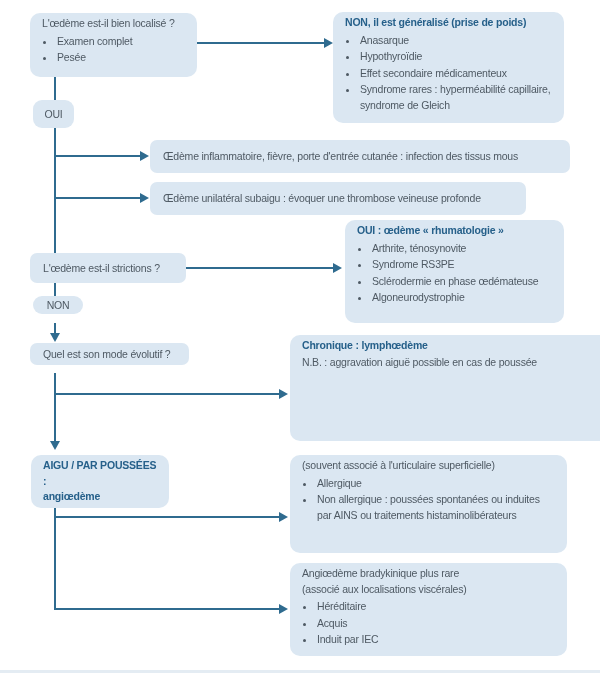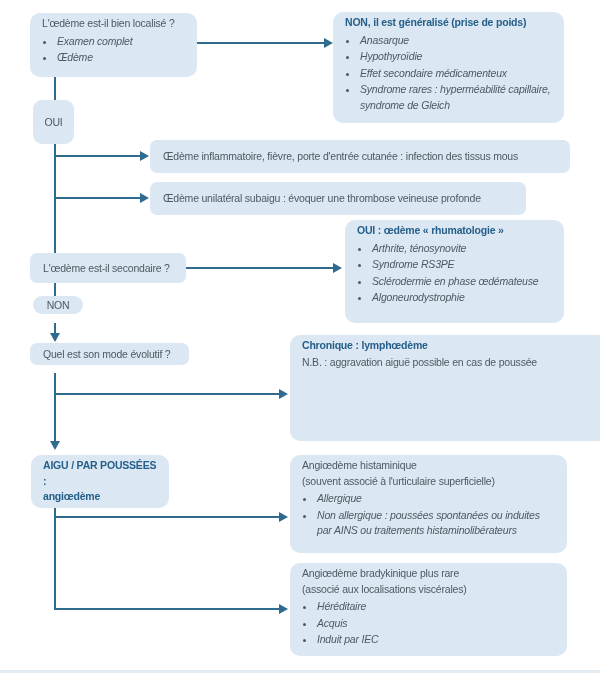--- a/index.html
+++ b/index.html
@@ -18,21 +18,21 @@
     box-sizing:border-box; display:flex; align-items:center;
     padding:0 13px; white-space:nowrap; line-height:13px;
   }
   .chip {
     position:absolute; background:#dbe7f2; border-radius:9px;
     display:flex; align-items:center; justify-content:center;
     box-sizing:border-box;
   }
   .hd { color:#26608a; font-weight:bold; }
   ul.bl { margin:2px 0 0 0; padding:0 0 0 14px; list-style:disc; }
-  ul.bl li { margin:0 0 1px 0; padding-left:1px;font-style:italic; }
+  ul.bl li { margin:0 0 1px 0; padding-left:1px; }
   .note { margin-top:1px; }
   .ln { position:absolute; background:#2f6b8f; }
   .ar { position:absolute; width:0; height:0;
         border-top:5px solid transparent; border-bottom:5px solid transparent;
         border-left:9px solid #2f6b8f; }
   .ad { position:absolute; width:0; height:0;
         border-left:5px solid transparent; border-right:5px solid transparent;
         border-top:9px solid #2f6b8f; }
   .divider { position:absolute; background:#e4ecf3; }
 </style>
@@ -71,48 +71,48 @@
   <div class="ln" style="left:55px; top:516px; width:227px; height:2px;"></div>
   <div class="ar" style="left:279px; top:512px;"></div>
 
   <div class="ln" style="left:55px; top:608px; width:227px; height:2px;"></div>
   <div class="ar" style="left:279px; top:604px;"></div>
 
   <div class="box" style="left:30px; top:13px; width:167px; min-height:64px;">
     <div>L'œdème est-il bien localisé ?</div>
     <ul class="bl">
       <li>Examen complet</li>
-      <li>Œdème</li>
+      <li>Pesée</li>
     </ul>
   </div>
 
   <div class="box" style="left:333px; top:12px; width:231px; min-height:111px;">
     <div class="hd">NON, il est généralisé (prise de poids)</div>
     <ul class="bl">
       <li>Anasarque</li>
       <li>Hypothyroïdie</li>
       <li>Effet secondaire médicamenteux</li>
       <li>Syndrome rares : hyperméabilité capillaire, syndrome de Gleich</li>
     </ul>
   </div>
 
-  <div class="chip" style="left:33px; top:100px; width:41px; height:44px;">
+  <div class="chip" style="left:33px; top:100px; width:41px; height:28px;">
     <span>OUI</span>
   </div>
 
   <div class="pill" style="left:150px; top:140px; width:420px; height:33px;">
     <span>Œdème inflammatoire, fièvre, porte d'entrée cutanée : infection des tissus mous</span>
   </div>
 
   <div class="pill" style="left:150px; top:182px; width:376px; height:33px;">
     <span>Œdème unilatéral subaigu : évoquer une thrombose veineuse profonde</span>
   </div>
 
   <div class="pill" style="left:30px; top:253px; width:156px; height:30px;">
-    <span>L'œdème est-il secondaire ?</span>
+    <span>L'œdème est-il strictions ?</span>
   </div>
 
   <div class="box" style="left:345px; top:220px; width:219px; min-height:103px;">
     <div class="hd">OUI : œdème « rhumatologie »</div>
     <ul class="bl">
       <li>Arthrite, ténosynovite</li>
       <li>Syndrome RS3PE</li>
       <li>Sclérodermie en phase œdémateuse</li>
       <li>Algoneurodystrophie</li>
     </ul>
@@ -130,21 +130,20 @@
     <div class="hd">Chronique : lymphœdème</div>
     <div class="note">N.B. : aggravation aiguë possible en cas de poussée</div>
   </div>
 
   <div class="box" style="left:31px; top:455px; width:138px; min-height:49px;">
     <div class="hd">AIGU / PAR POUSSÉES :</div>
     <div class="hd">angiœdème</div>
   </div>
 
   <div class="box" style="left:290px; top:455px; width:277px; min-height:98px;">
-    <div>Angiœdème histaminique</div>
     <div>(souvent associé à l'urticulaire superficielle)</div>
     <ul class="bl">
       <li>Allergique</li>
       <li>Non allergique : poussées spontanées ou induites par AINS ou traitements histaminolibérateurs</li>
     </ul>
   </div>
 
   <div class="box" style="left:290px; top:563px; width:277px; min-height:93px;">
     <div>Angiœdème bradykinique plus rare</div>
     <div>(associé aux localisations viscérales)</div>

